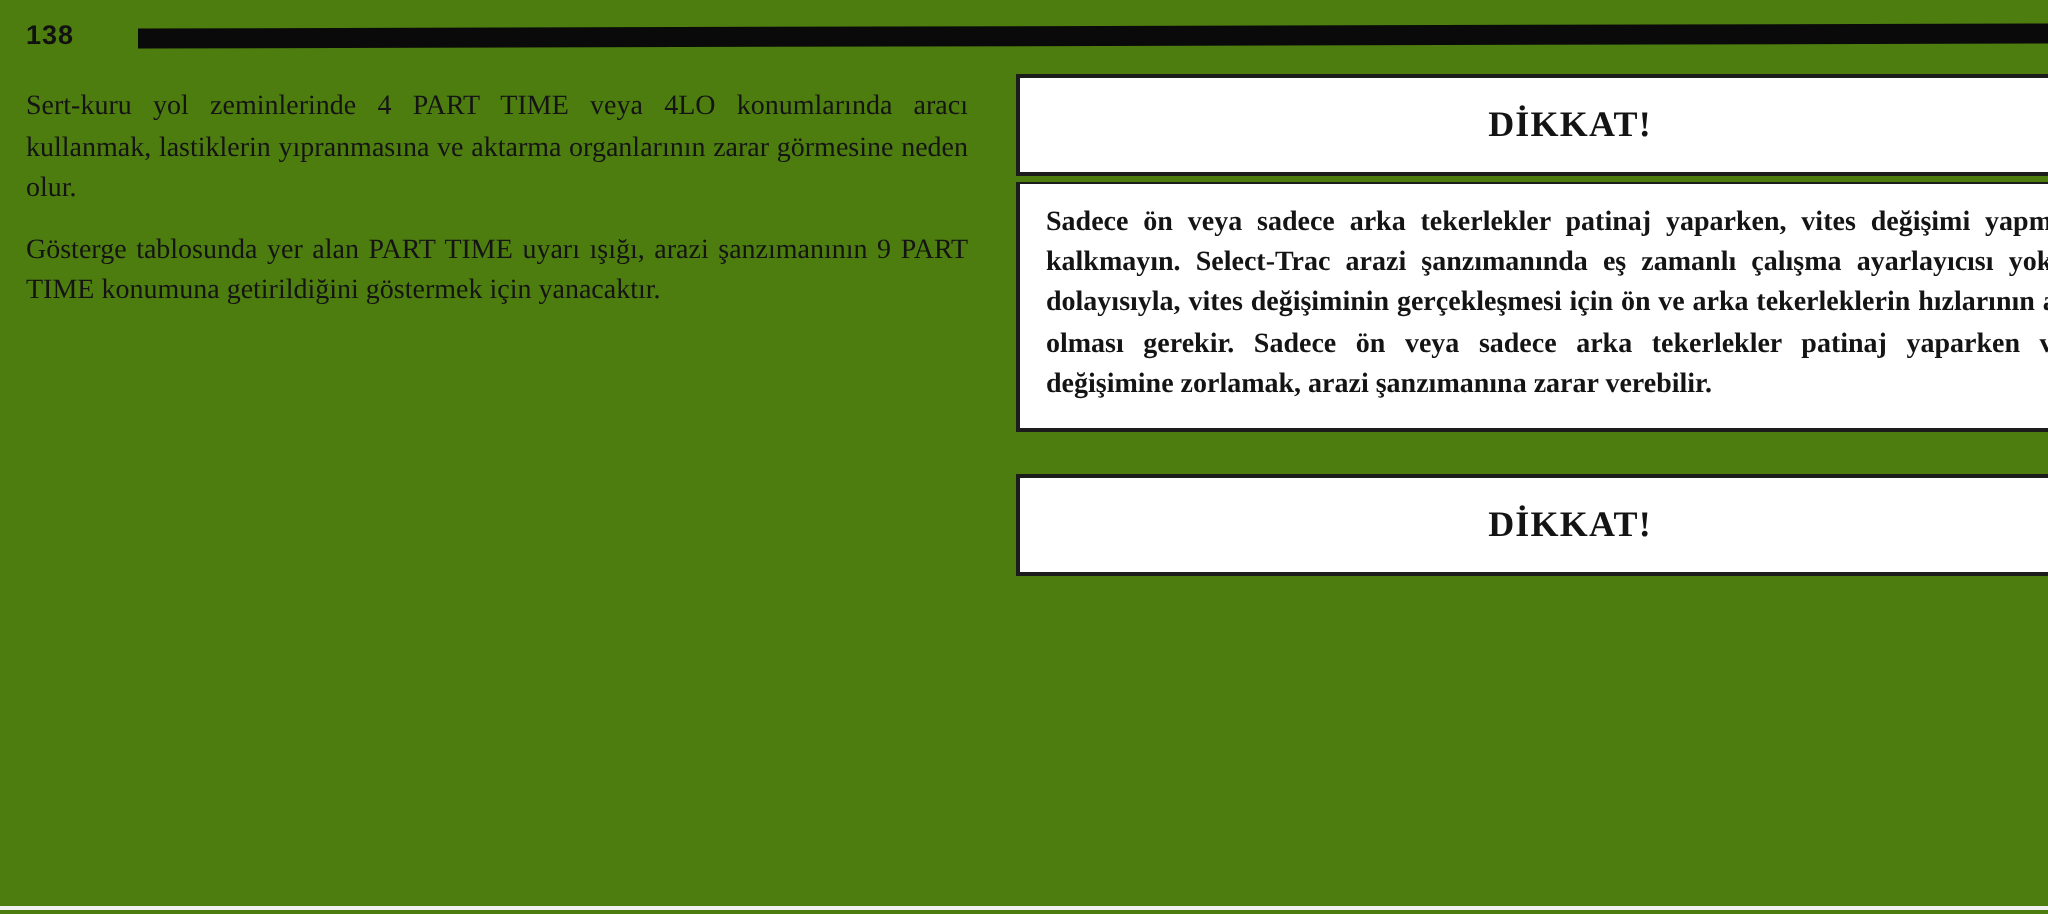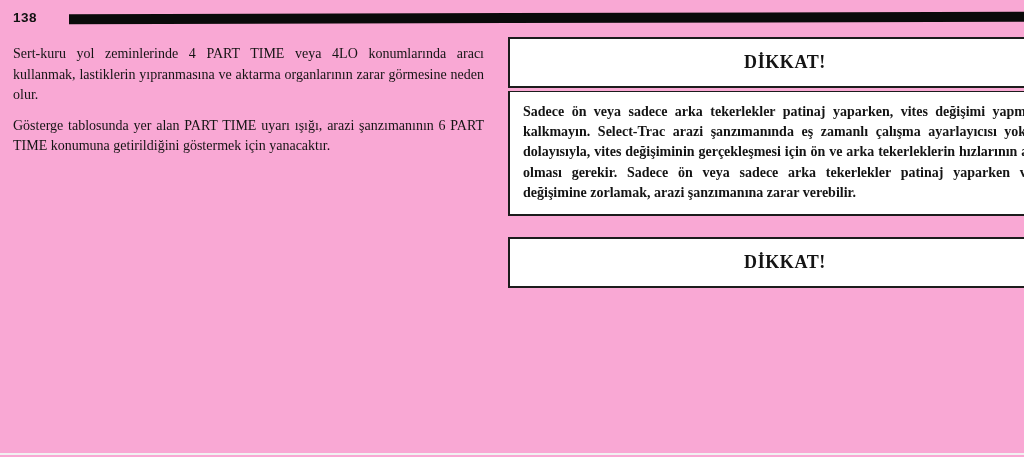--- a/index.html
+++ b/index.html
@@ -4,21 +4,21 @@
 <style>
   html, body {
     margin: 0;
     padding: 0;
     background: #ffffff;
   }
   .page {
     position: relative;
     width: 1024px;
     height: 457px;
-    background: #f9a8d4;
+    background: #4d7c0f;
     color: #141414;
     font-family: "Liberation Serif", serif;
     overflow: hidden;
   }
   
   .page-header {
     display: flex;
     align-items: center;
     padding: 10px 0 0 13px;
     font-family: "Liberation Sans", sans-serif;
@@ -110,21 +110,21 @@
 
   <header class="page-header">
     <span class="page-num">138</span>
     <span class="header-bar"></span>
   </header>
 
   <main class="content">
 
     <section class="left-col">
       <p>Sert-kuru yol zeminlerinde 4 PART TIME veya 4LO konumlarında aracı kullanmak, lastiklerin yıpranmasına ve aktarma organlarının zarar görmesine neden olur.</p>
-      <p>Gösterge tablosunda yer alan PART TIME uyarı ışığı, arazi şanzımanının 6 PART TIME konumuna getirildiğini göstermek için yanacaktır.</p>
+      <p>Gösterge tablosunda yer alan PART TIME uyarı ışığı, arazi şanzımanının 9 PART TIME konumuna getirildiğini göstermek için yanacaktır.</p>
     </section>
 
     <aside class="right-col">
 
       <div class="warning-box">
         <div class="warning-title-box">
           <span class="warning-title">DİKKAT!</span>
         </div>
         <div class="warning-body">Sadece ön veya sadece arka tekerlekler patinaj yaparken, vites değişimi yapmaya kalkmayın. Select-Trac arazi şanzımanında eş zamanlı çalışma ayarlayıcısı yoktur, dolayısıyla, vites değişiminin gerçekleşmesi için ön ve arka tekerleklerin hızlarının aynı olması gerekir. Sadece ön veya sadece arka tekerlekler patinaj yaparken vites değişimine zorlamak, arazi şanzımanına zarar verebilir.</div>
       </div>

